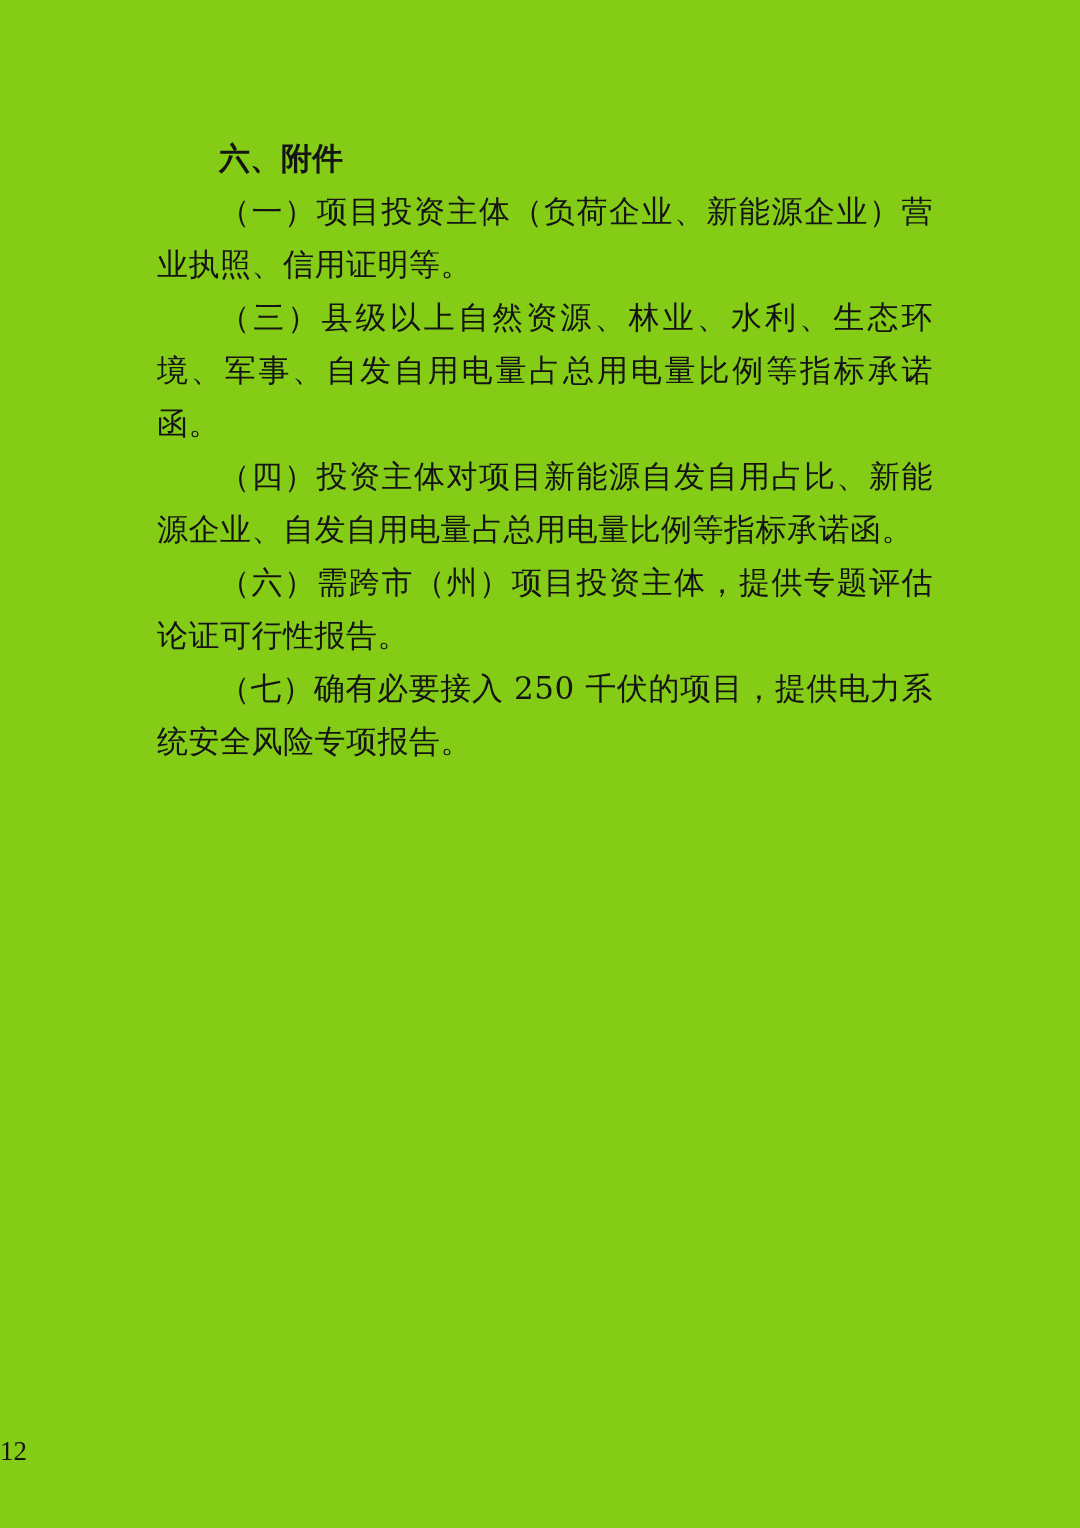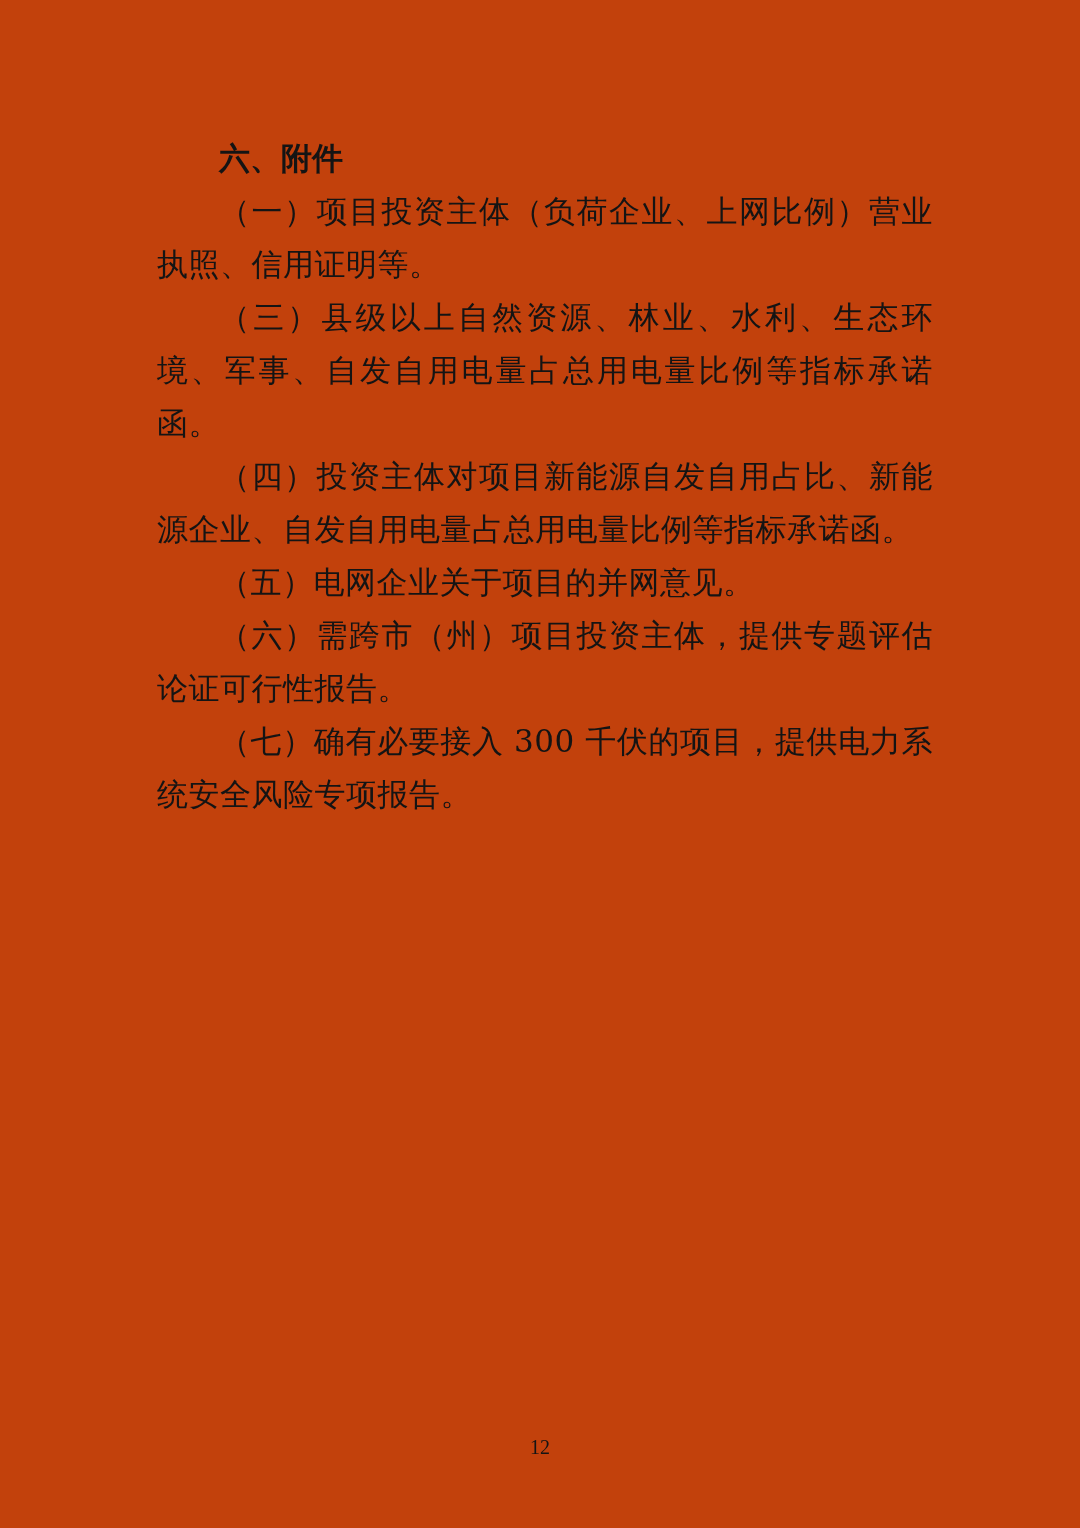--- a/index.html
+++ b/index.html
@@ -4,21 +4,21 @@
 <style>
   html, body {
     margin: 0;
     padding: 0;
     background: #ffffff;
   }
   .page {
     position: relative;
     width: 1080px;
     height: 1528px;
-    background: #c2410c;
+    background: #84cc16;
     color: #141414;
     overflow: hidden;
   }
   .content {
     position: absolute;
     left: 157px;
     top: 132px;
     width: 776px;
   }
   .heading {
@@ -39,34 +39,32 @@
     text-align: justify;
     text-justify: inter-character;
     letter-spacing: 0.5px;
     color: #141414;
   }
   .footer {
     position: absolute;
     left: 0;
     top: 1436px;
     width: 100%;
-    text-align: center;
     font-family: "Liberation Serif", serif;
-    font-size: 20px;
+    font-size: 27px;
     color: #141414;
   }
 </style>
 </head>
 <body>
 
 <div class="page">
   <div class="content">
     <p class="heading">六、附件</p>
-    <p class="para">（一）项目投资主体（负荷企业、上网比例）营业执照、信用证明等。</p>
+    <p class="para">（一）项目投资主体（负荷企业、新能源企业）营业执照、信用证明等。</p>
     <p class="para">（三）县级以上自然资源、林业、水利、生态环境、军事、自发自用电量占总用电量比例等指标承诺函。</p>
     <p class="para">（四）投资主体对项目新能源自发自用占比、新能源企业、自发自用电量占总用电量比例等指标承诺函。</p>
-    <p class="para">（五）电网企业关于项目的并网意见。</p>
     <p class="para">（六）需跨市（州）项目投资主体，提供专题评估论证可行性报告。</p>
-    <p class="para">（七）确有必要接入 300 千伏的项目，提供电力系统安全风险专项报告。</p>
+    <p class="para">（七）确有必要接入 250 千伏的项目，提供电力系统安全风险专项报告。</p>
   </div>
 
   <div class="footer">12</div>
 </div>
 
 </body></html>

